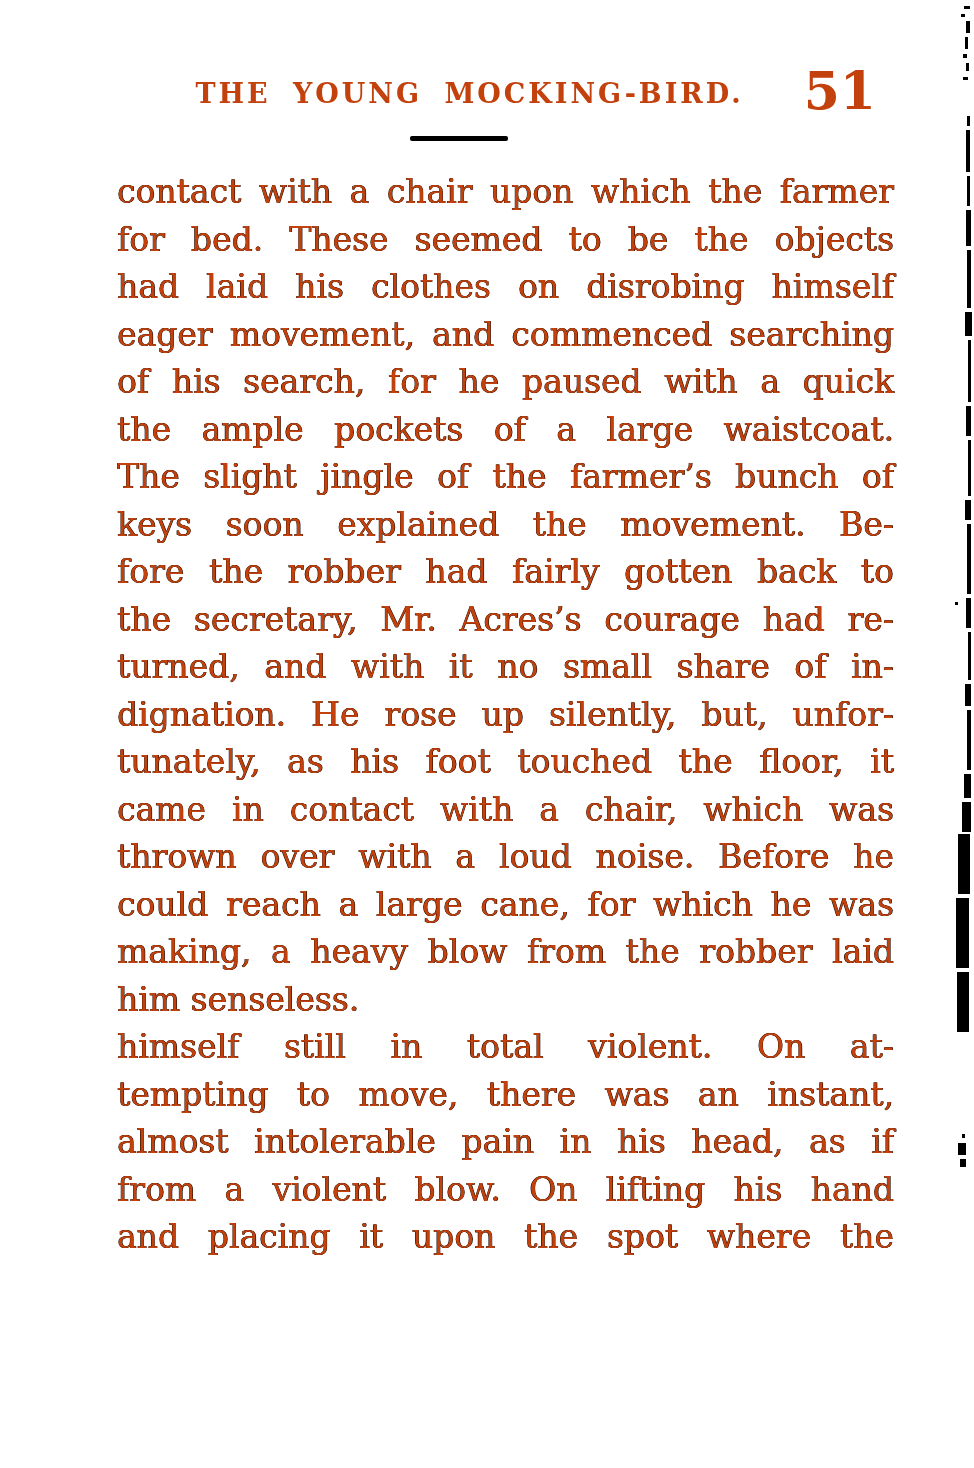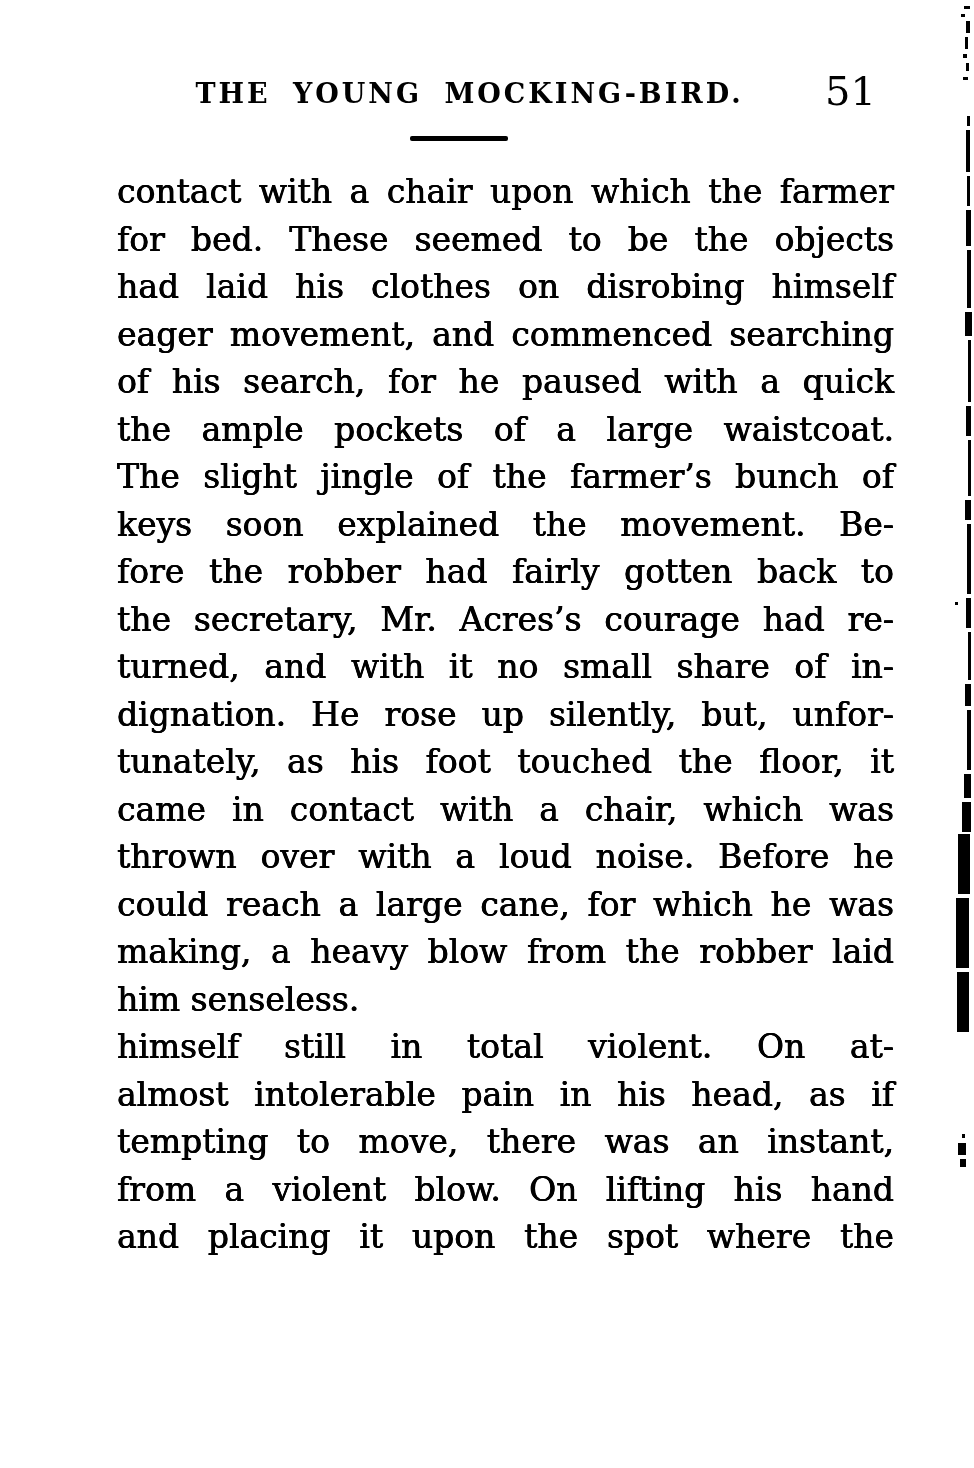--- a/index.html
+++ b/index.html
@@ -5,21 +5,21 @@
   html, body {
     margin: 0;
     padding: 0;
     background: #ffffff;
   }
   .page {
     position: relative;
     width: 974px;
     height: 1468px;
     background: #ffffff;
-    color: #000000;
+    color: #c2410c;
     font-family: "DejaVu Serif", serif;
     overflow: hidden;
   }
   .header {
     position: absolute;
     left: 103px;
     top: 80px;
     width: 777px;
     height: 40px;
   }
@@ -32,22 +32,22 @@
     font-size: 27px;
     font-weight: bold;
     letter-spacing: 3px;
     word-spacing: 10px;
     line-height: 28px;
   }
   .page-number {
     position: absolute;
     right: 4px;
     top: -8px;
-    font-size: 40px;
-    font-weight: normal;
+    font-size: 52px;
+    font-weight: bold;
     line-height: 38px;
   }
   .divider {
     position: absolute;
     left: 410px;
     top: 136px;
     width: 98px;
     height: 5px;
     background: #000000;
     border-radius: 2px;
@@ -103,22 +103,22 @@
       <div class="line">the secretary, Mr. Acres’s courage had re-</div>
       <div class="line">turned, and with it no small share of in-</div>
       <div class="line">dignation.  He rose up silently, but, unfor-</div>
       <div class="line">tunately, as his foot touched the floor, it</div>
       <div class="line">came in contact with a chair, which was</div>
       <div class="line">thrown over with a loud noise.  Before he</div>
       <div class="line">could reach a large cane, for which he was</div>
       <div class="line">making, a heavy blow from the robber laid</div>
       <div class="line no-just">him senseless.</div>
       <div class="line">himself still in total violent.  On at-</div>
+      <div class="line">tempting to move, there was an instant,</div>
       <div class="line">almost intolerable pain in his head, as if</div>
-      <div class="line">tempting to move, there was an instant,</div>
       <div class="line">from a violent blow.  On lifting his hand</div>
       <div class="line">and placing it upon the spot where the</div>
     </div>
 
   <div class="artifacts" id="artifacts">
       <div class="mark" style="left: 964px; top: 6px; width: 6px; height: 3px;"></div>
       <div class="mark" style="left: 961px; top: 14px; width: 4px; height: 3px;"></div>
       <div class="mark" style="left: 966px; top: 21px; width: 4px; height: 12px;"></div>
       <div class="mark" style="left: 965px; top: 37px; width: 3px; height: 12px;"></div>
       <div class="mark" style="left: 963px; top: 54px; width: 4px; height: 4px;"></div>

